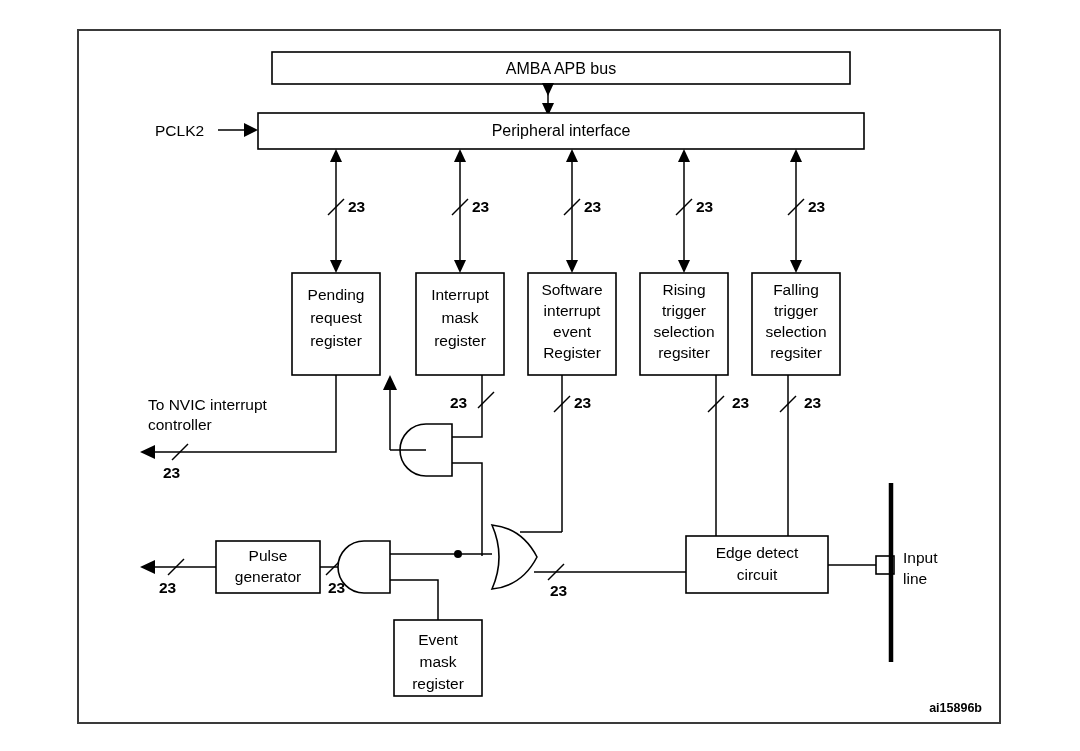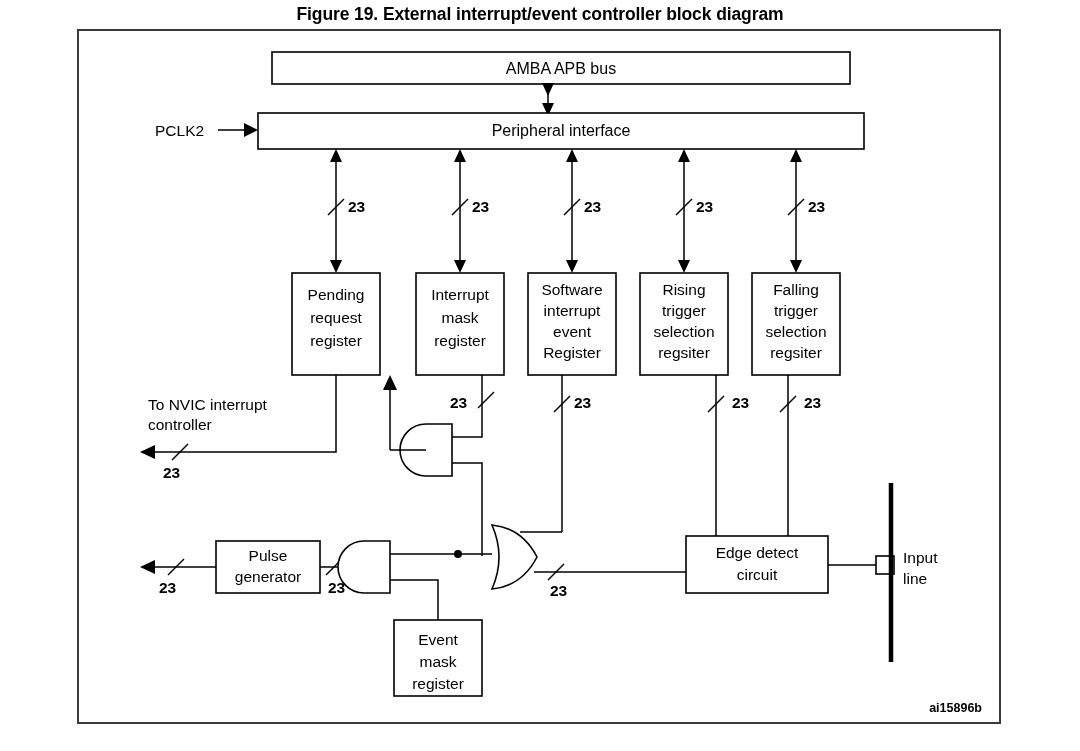--- a/index.html
+++ b/index.html
@@ -54,21 +54,20 @@
   .thickbar { stroke: #000000; stroke-width: 4.5; fill: none; }
   .slash { stroke: #000000; stroke-width: 1.5; }
   .gate { fill: #ffffff; stroke: #000000; stroke-width: 1.6; }
   .junction { fill: #000000; }
 </style>
 </head>
 <body>
 
 <div id="figure-root">
 
-  <div class="fig-title">Figure 19. External interrupt/event controller block diagram</div>
 
   <svg class="diagram-svg" width="1080" height="751" viewBox="0 0 1080 751">
 
     <rect class="frame" x="78" y="30" width="922" height="693"></rect>
 
     <rect class="blk" x="272" y="52" width="578" height="32"></rect>
     <text class="wide-label" x="561" y="74">AMBA APB bus</text>
 
     <g>
       <line class="wire" x1="548" y1="88" x2="548" y2="112"></line>

